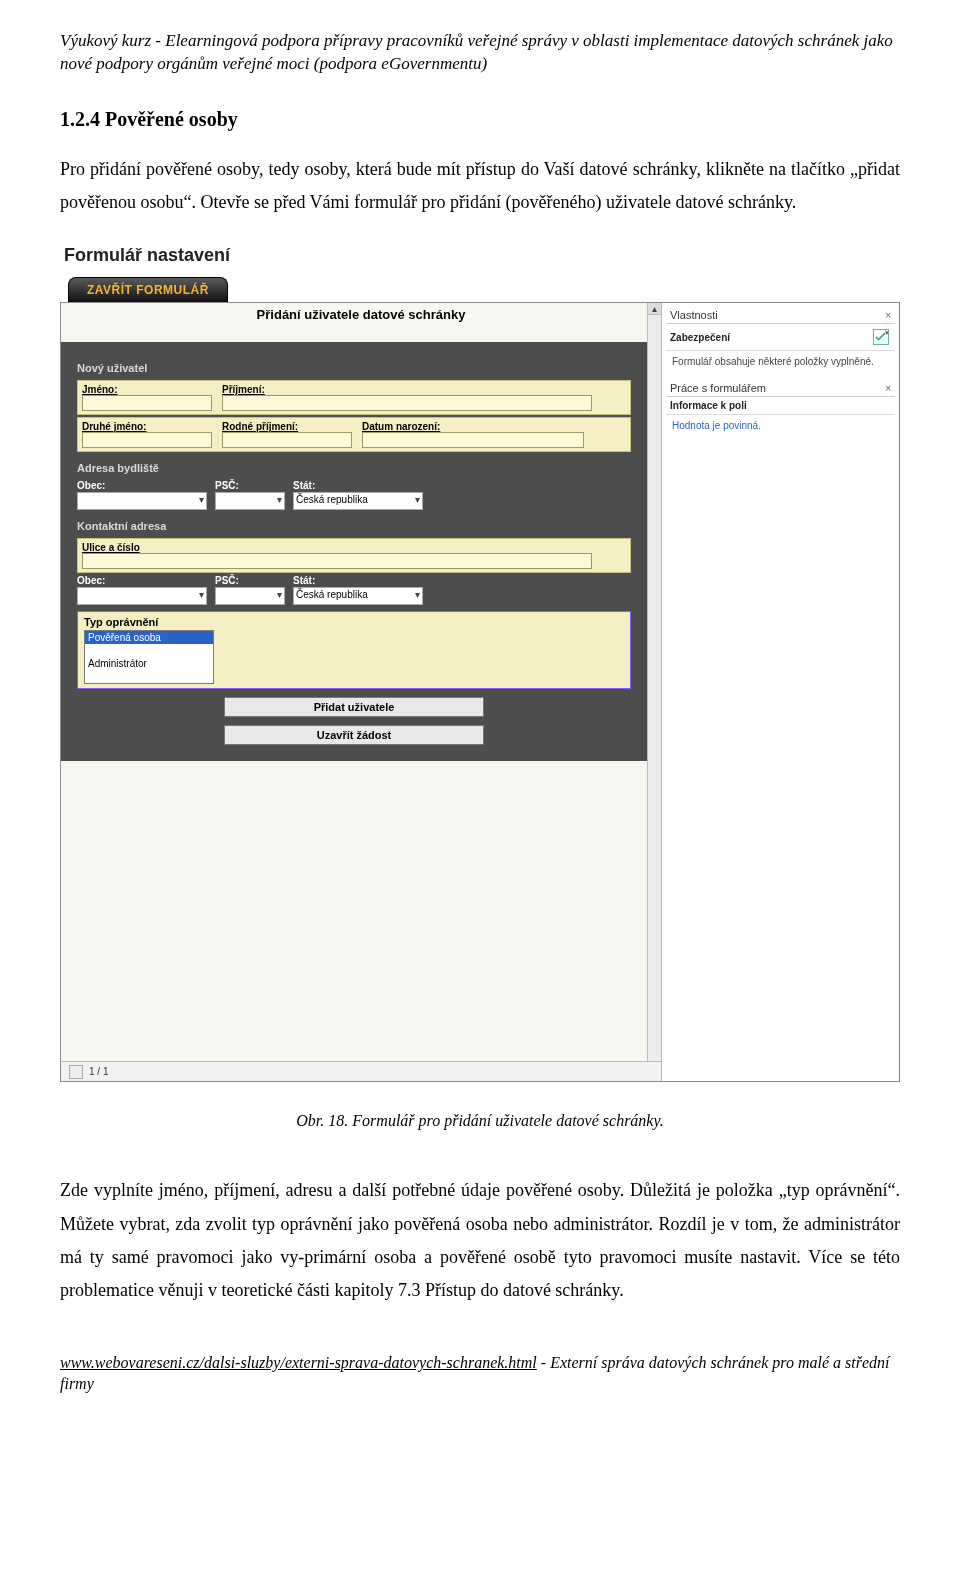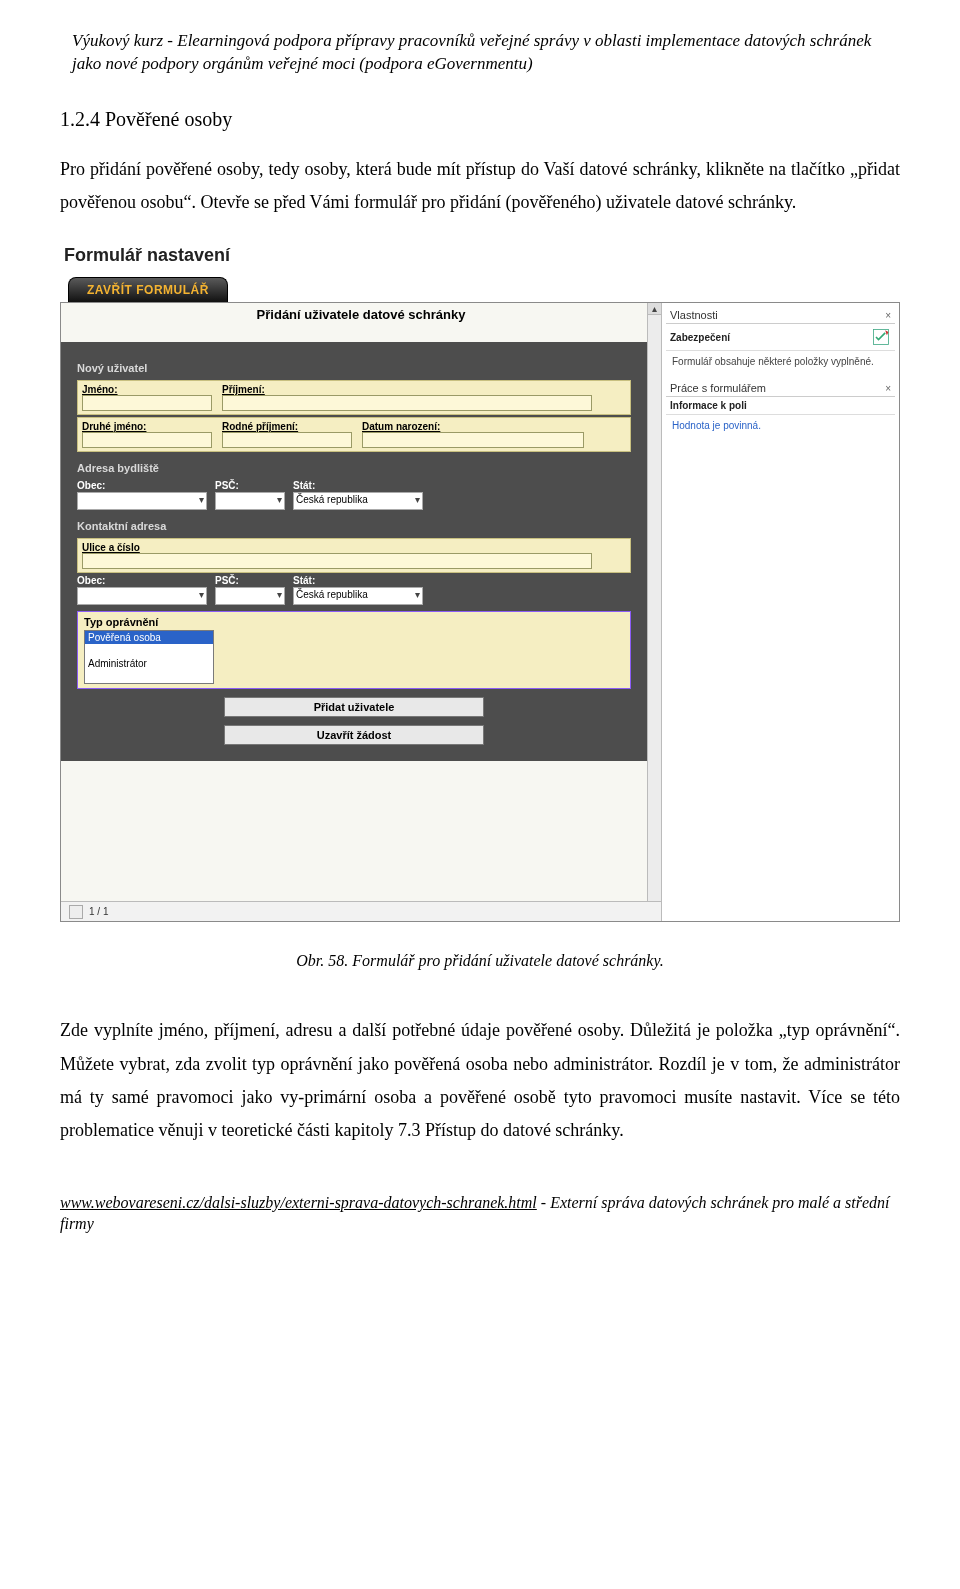--- a/index.html
+++ b/index.html
@@ -9,25 +9,24 @@
     color: #000;
     width: 960px;
     margin: 0 auto;
     padding: 30px 60px 40px 60px;
   }
   .header-italic {
     font-style: italic;
     font-size: 17px;
     line-height: 1.35;
     margin-bottom: 32px;
-    margin-left: 12px;
   }
   .section-heading {
     font-size: 20px;
-    font-weight: normal;
+    font-weight: bold;
     margin-bottom: 22px;
   }
   .body-text {
     font-size: 18px;
     line-height: 1.85;
     text-align: justify;
     margin-bottom: 20px;
   }
   .screenshot-wrap {
     margin: 26px 0 6px 0;
@@ -56,21 +55,21 @@
     border-top-left-radius: 8px;
     border-top-right-radius: 8px;
     border: 1px solid #000;
     border-bottom: none;
     letter-spacing: 0.5px;
   }
   .form-window {
     border: 1px solid #8a8a8a;
     background: #fff;
     display: flex;
-    height: 620px;
+    height: 780px;
     font-family: Arial, Helvetica, sans-serif;
     font-size: 11px;
     position: relative;
   }
   .form-main {
     flex: 0 0 600px;
     background: #f7f7f2;
     position: relative;
     overflow: hidden;
   }
@@ -359,19 +358,19 @@
         <div class="side-sub">
           <span>Informace k poli</span>
         </div>
         <div class="side-txt side-link">Hodnota je povinná.</div>
       </div>
     </div>
 
   </div>
 </div>
 
-<div class="caption">Obr. 58. Formulář pro přidání uživatele datové schránky.</div>
+<div class="caption">Obr. 18. Formulář pro přidání uživatele datové schránky.</div>
 
 <p class="body-text">Zde vyplníte jméno, příjmení, adresu a další potřebné údaje pověřené osoby. Důležitá je položka „typ oprávnění“. Můžete vybrat, zda zvolit typ oprávnění jako pověřená osoba nebo administrátor. Rozdíl je v tom, že administrátor má ty samé pravomoci jako vy-primární osoba a pověřené osobě tyto pravomoci musíte nastavit. Více se této problematice věnuji v teoretické části kapitoly 7.3 Přístup do datové schránky.</p>
 
 <p class="footer-link">
   <span class="u">www.webovareseni.cz/dalsi-sluzby/externi-sprava-datovych-schranek.html</span><span> - Externí správa datových schránek pro malé a střední firmy</span>
 </p>
 
 </body></html>

